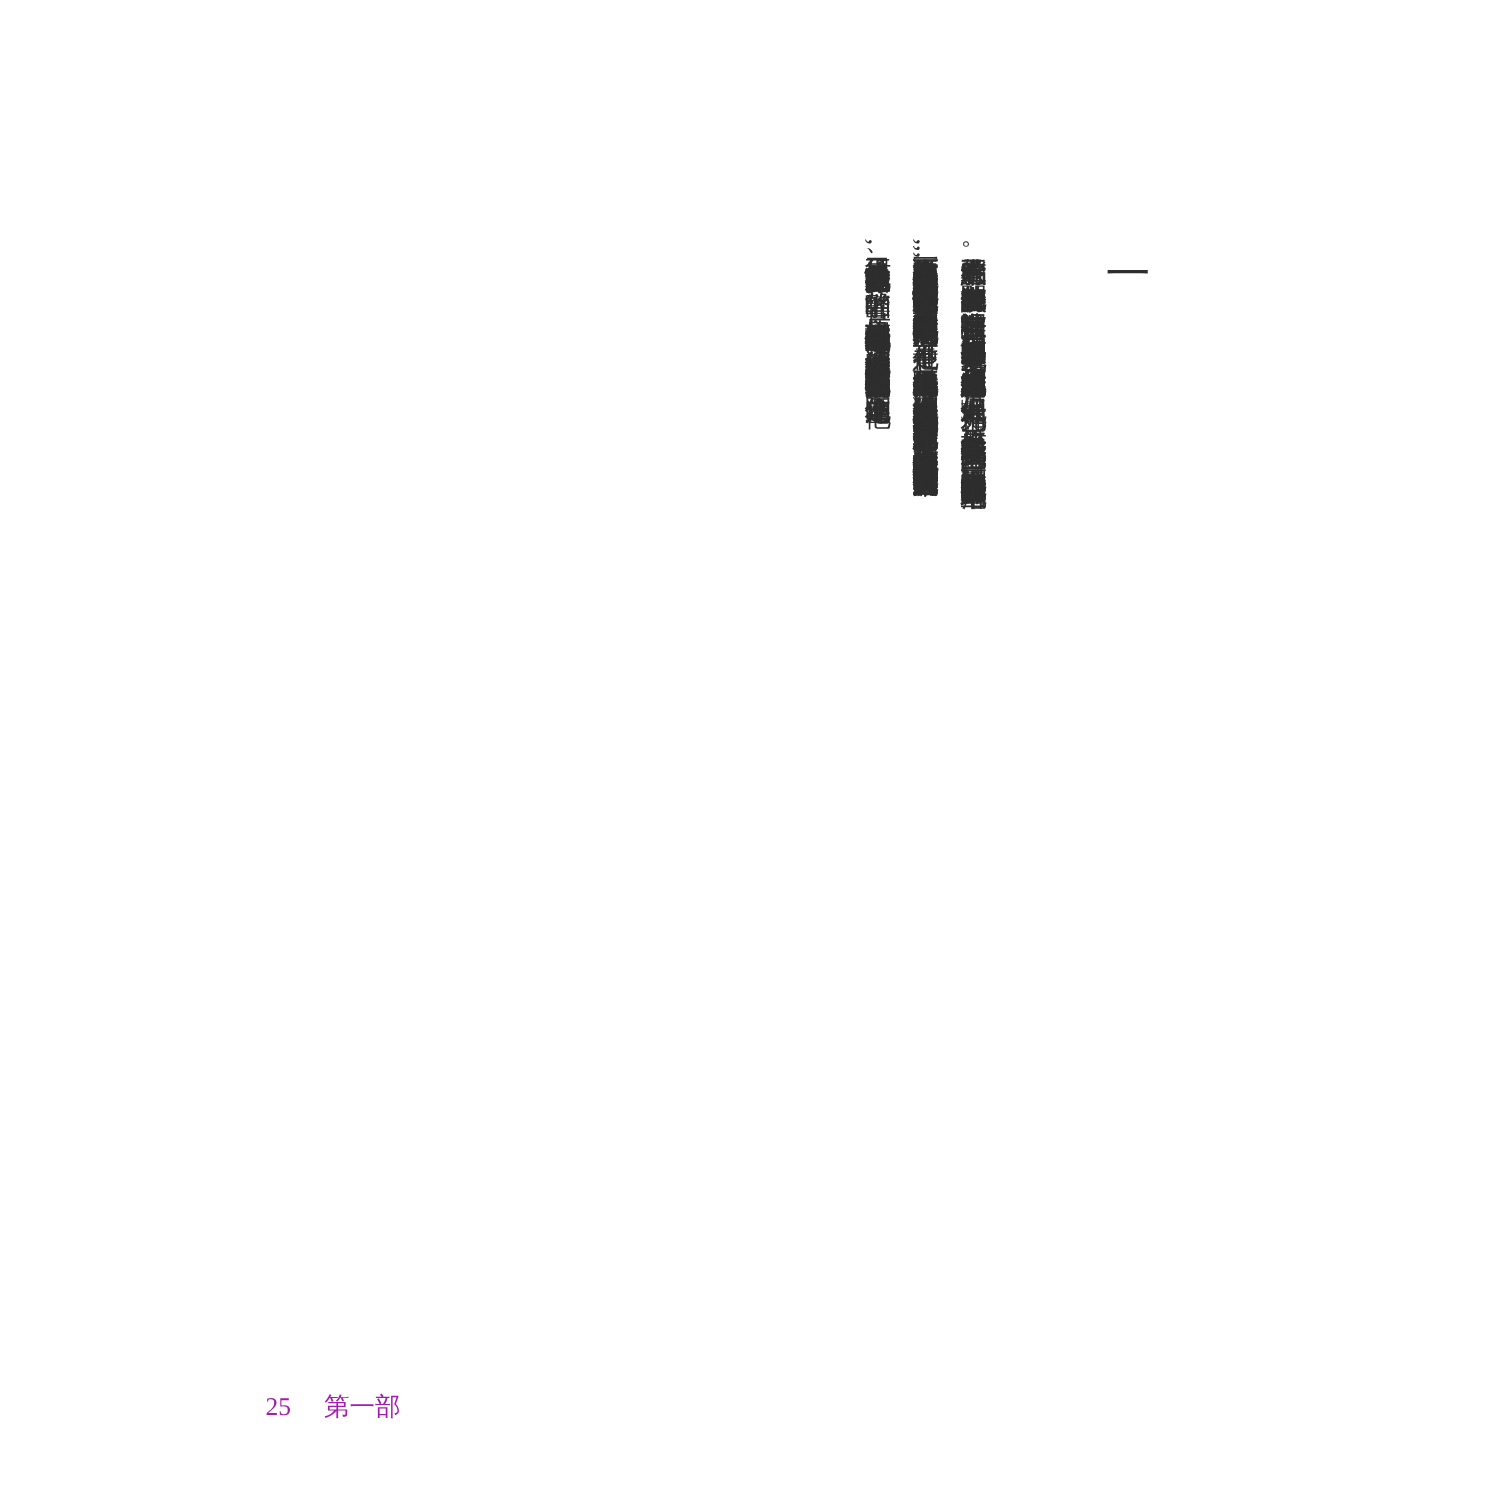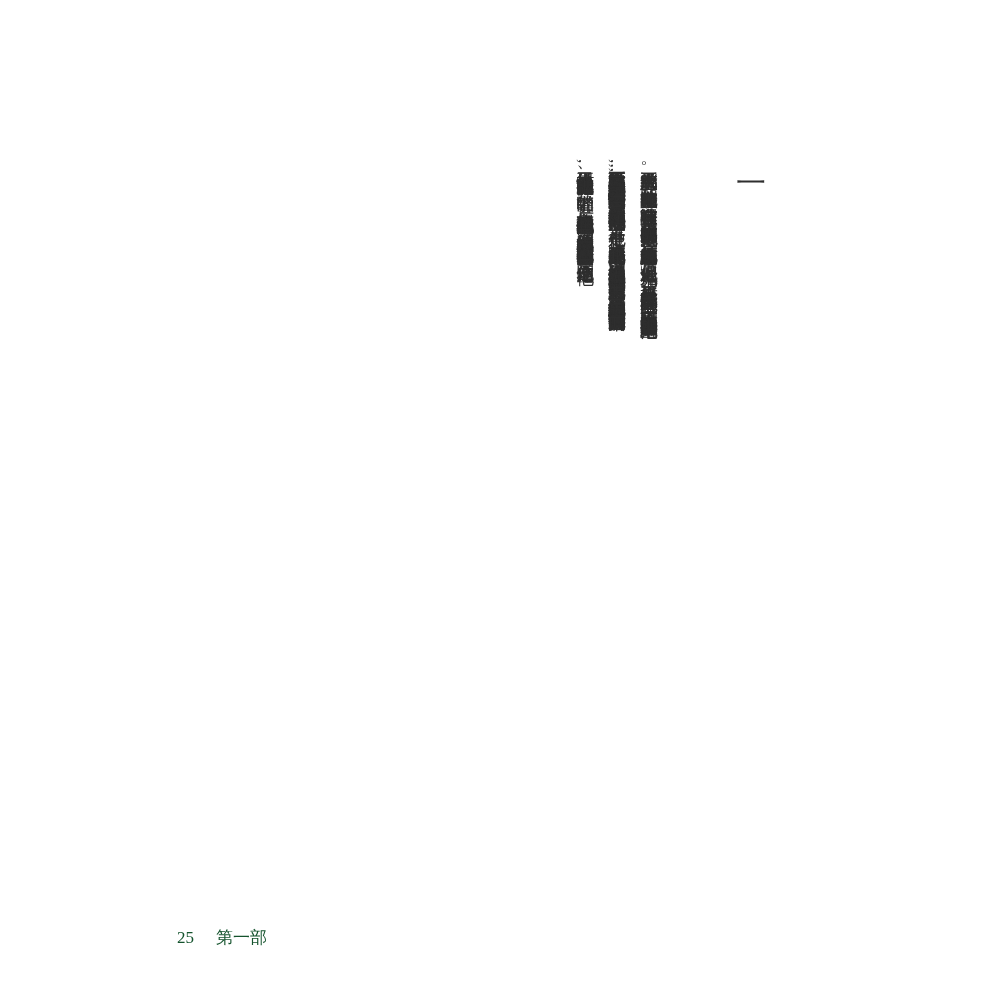--- a/index.html
+++ b/index.html
@@ -50,21 +50,21 @@
   }
   
   .footer {
     position: absolute;
     left: 177px;
     top: 926px;
     display: flex;
     align-items: baseline;
     gap: 22px;
     font-size: 17px;
-    color: #14532d;
+    color: #a21caf;
   }
 </style>
 </head>
 <body>
 
 <div class="page">
 
   <div class="chapter-number">一</div>
 
   <div class="text-block">

